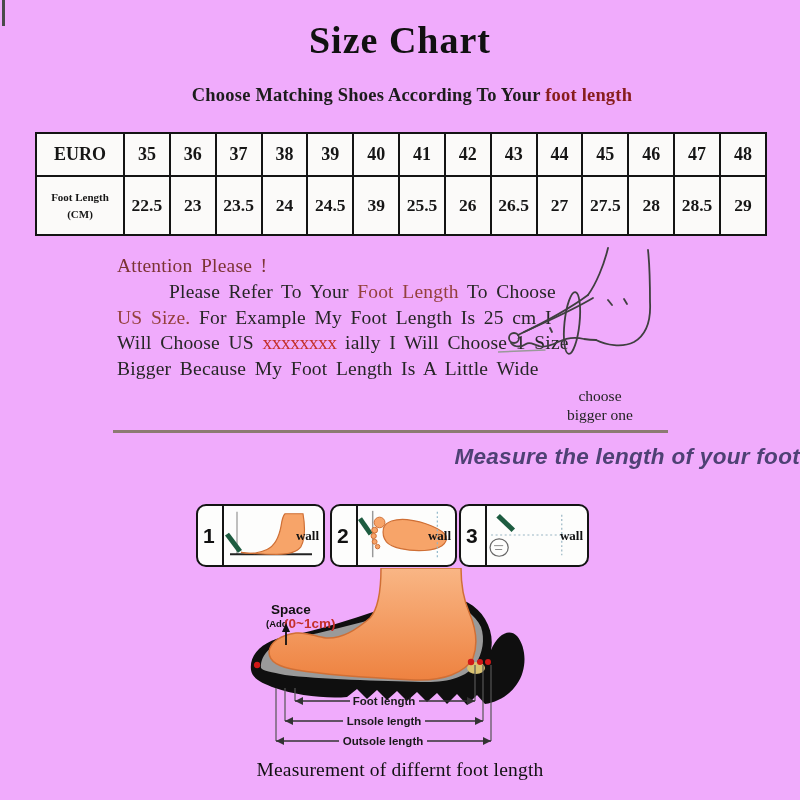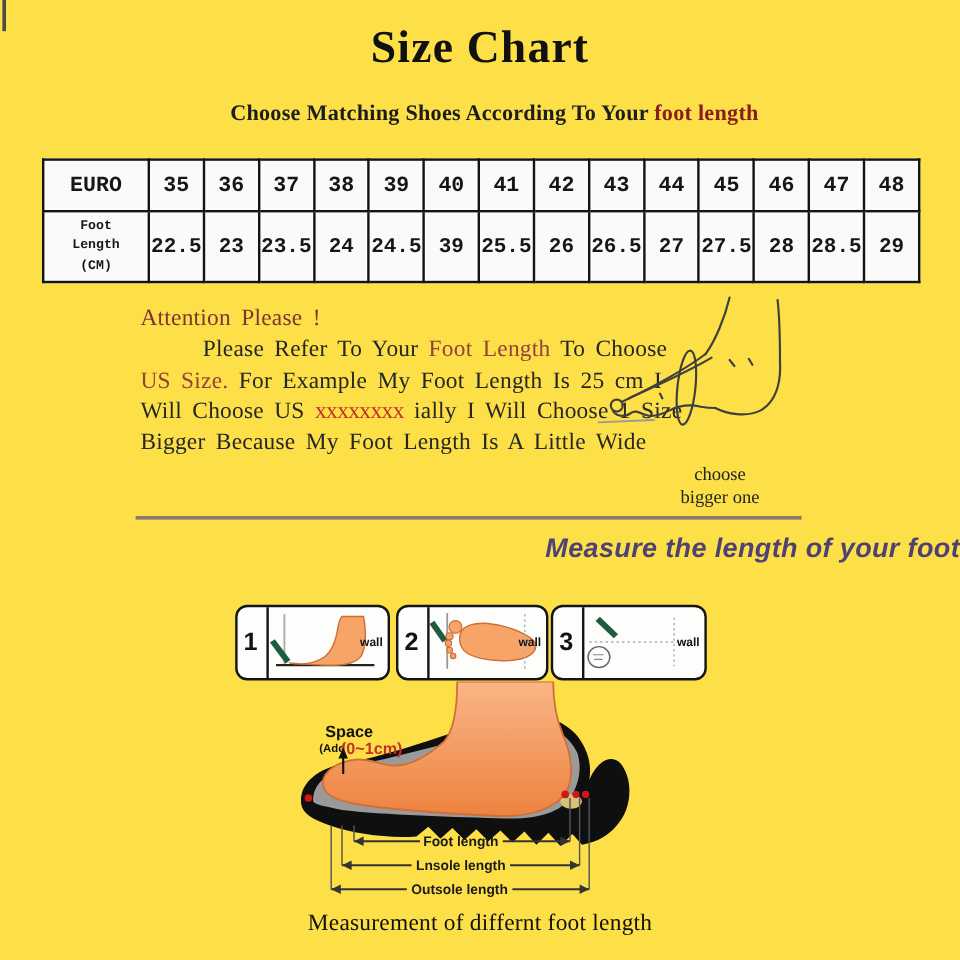--- a/index.html
+++ b/index.html
@@ -1,27 +1,27 @@
 <!DOCTYPE html>
 <html><head>
 <meta charset="utf-8">
 <style>
   html,body{margin:0;padding:0;background:#ffffff;}
-  .canvas{position:relative;width:800px;height:800px;background:#fde047;overflow:hidden;
+  .canvas{position:relative;width:800px;height:800px;background:#f0abfc;overflow:hidden;
           font-family:"Liberation Serif",serif;color:#1d1d1d;}
   .artifact{position:absolute;left:2px;top:0;width:2.5px;height:26px;background:#4a4a4a;}
 
   .title{position:absolute;top:18px;left:0;right:0;margin:0;text-align:center;
          font-size:38px;font-weight:700;letter-spacing:1px;color:#111;}
   .subtitle{position:absolute;top:85px;left:0;right:0;text-align:center;
             font-size:18.5px;font-weight:700;letter-spacing:.2px;padding-left:24px;}
   .subtitle .hl{color:#871d1d;}
 
   table.size-table{position:absolute;left:35px;top:132px;width:732px;border-collapse:collapse;
-                   table-layout:fixed;background:#fbfaf9;font-family:Liberation Mono, monospace;}
+                   table-layout:fixed;background:#fbfaf9;}
   table.size-table td{border:2.4px solid #141414;text-align:center;vertical-align:middle;
                       font-weight:700;font-size:18px;padding:0;color:#161616;}
   tr.r1 td{height:41px;}
   tr.r2 td{height:57px;font-size:17.5px;}
   .cellnarrow{width:60px;margin:0 auto;font-size:11px;line-height:16.5px;font-weight:700;}
 
   .attn{position:absolute;left:117px;top:253px;width:460px;font-size:19.5px;line-height:25.4px;
         letter-spacing:.2px;word-spacing:3.5px;color:#262626;}
   .attn .ln{white-space:nowrap;}
   .attn .indent{text-indent:52px;}
@@ -38,21 +38,21 @@
             font-family:"Liberation Sans",sans-serif;font-weight:700;font-style:italic;
             font-size:22.5px;color:#4e4174;letter-spacing:.3px;}
 
   .panel{position:absolute;top:504px;height:63px;border:2.6px solid #141414;border-radius:10px;
          background:#fdfdfc;box-sizing:border-box;}
   .pnum{position:absolute;left:5px;top:50%;transform:translateY(-50%);
         font-family:"Liberation Sans",sans-serif;font-weight:700;font-size:21px;color:#111;}
   .pdiv{position:absolute;left:24px;top:0;bottom:0;width:2.2px;background:#141414;}
   .part{position:absolute;left:26px;top:1px;width:calc(100% - 28px);height:calc(100% - 2px);}
   .pwall{position:absolute;right:4px;top:50%;transform:translateY(-50%);
-         font-family:Liberation Sans, sans-serif;font-weight:700;font-size:10px;color:#111;margin-left:34px;}
+         font-family:Liberation Serif, serif;font-weight:700;font-size:13px;color:#111;margin-left:34px;}
 
   .shoe{position:absolute;left:233px;top:568px;}
   .svgsans{font-family:"Liberation Sans",sans-serif;font-weight:700;}
   .caption{position:absolute;top:759px;left:0;right:0;text-align:center;
            font-size:19.5px;font-weight:400;color:#111;letter-spacing:.2px;}
 </style>
 </head>
 <body>
 
 <div class="canvas">

